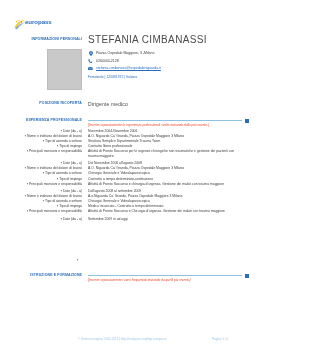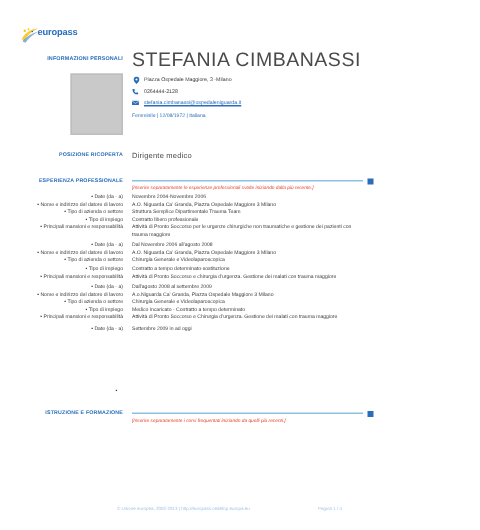--- a/index.html
+++ b/index.html
@@ -82,21 +82,21 @@
     text-align: right;
     padding-right: 6px;
     box-sizing: border-box;
     color: #2a6ebb;
     font-size: 3.6px;
     font-weight: bold;
     letter-spacing: 0.1px;
     padding-top: 1px;
   }
   .person-name {
-    font-size: 13px;
+    font-size: 10px;
     color: #4a4a4a;
     letter-spacing: 0.35px;
     line-height: 8px;
     white-space: nowrap;
   }
 
   .photo-row {
     display: flex;
     align-items: flex-start;
     margin-top: 5px;

